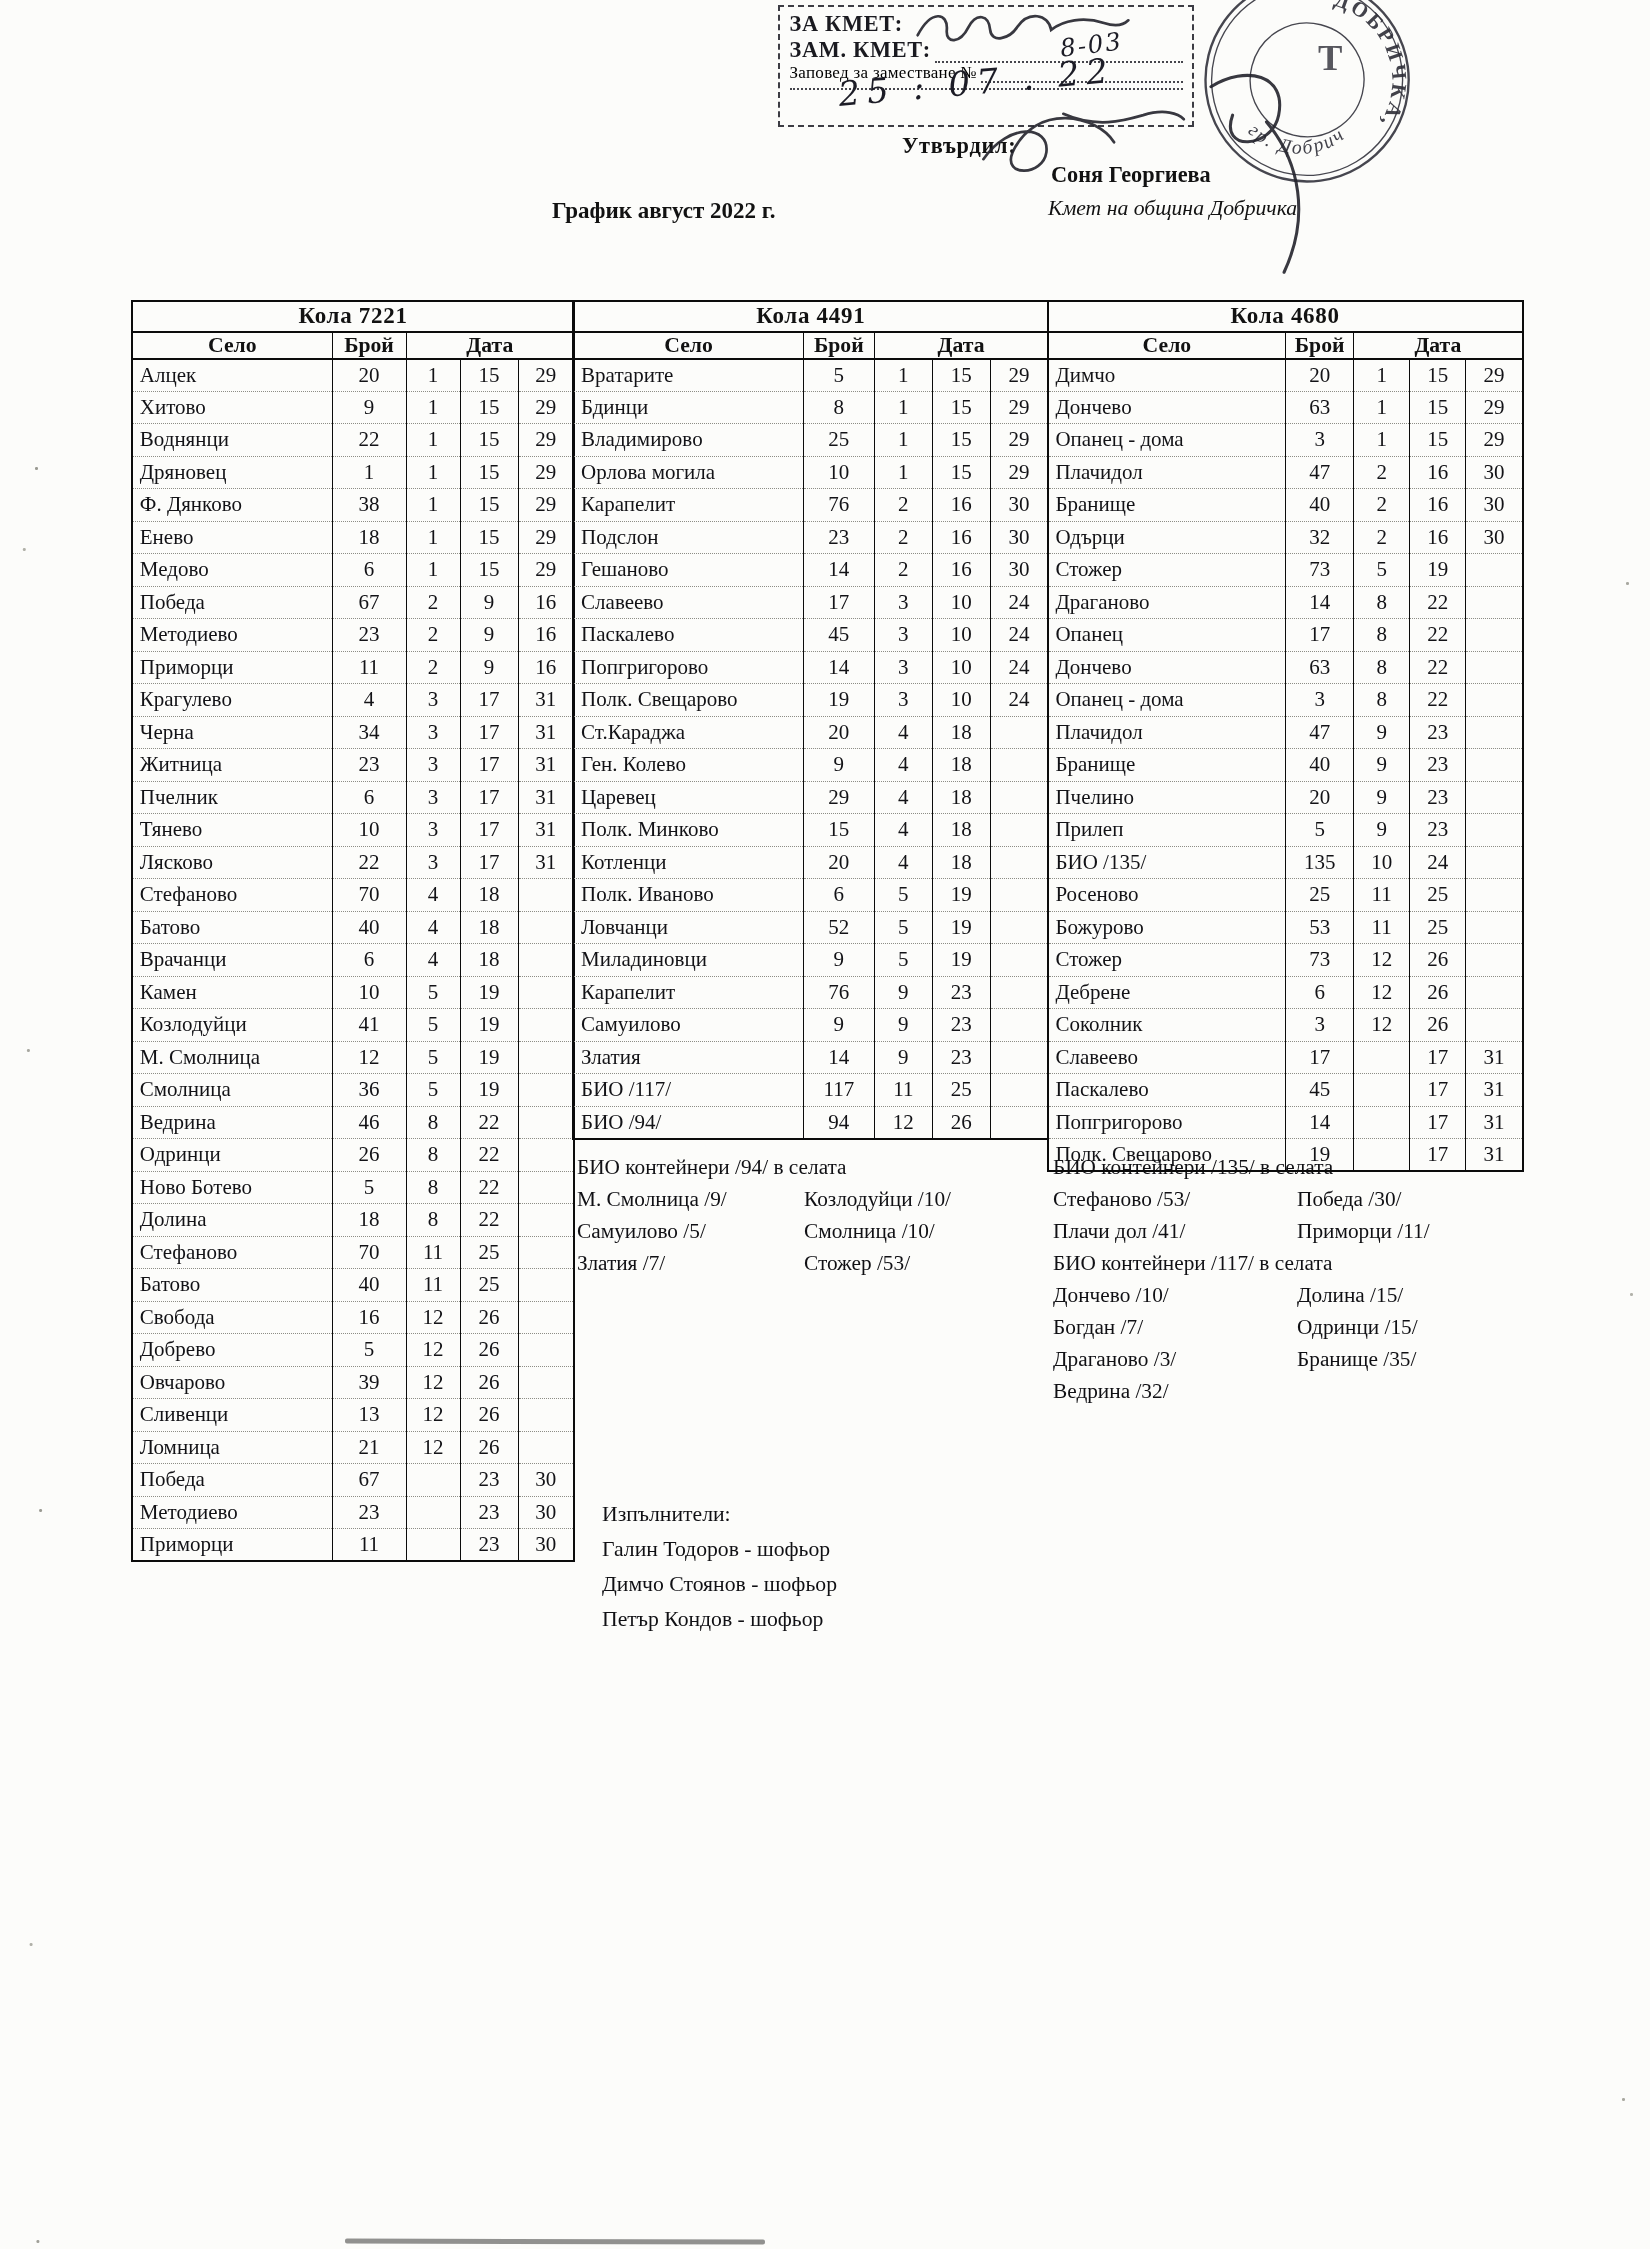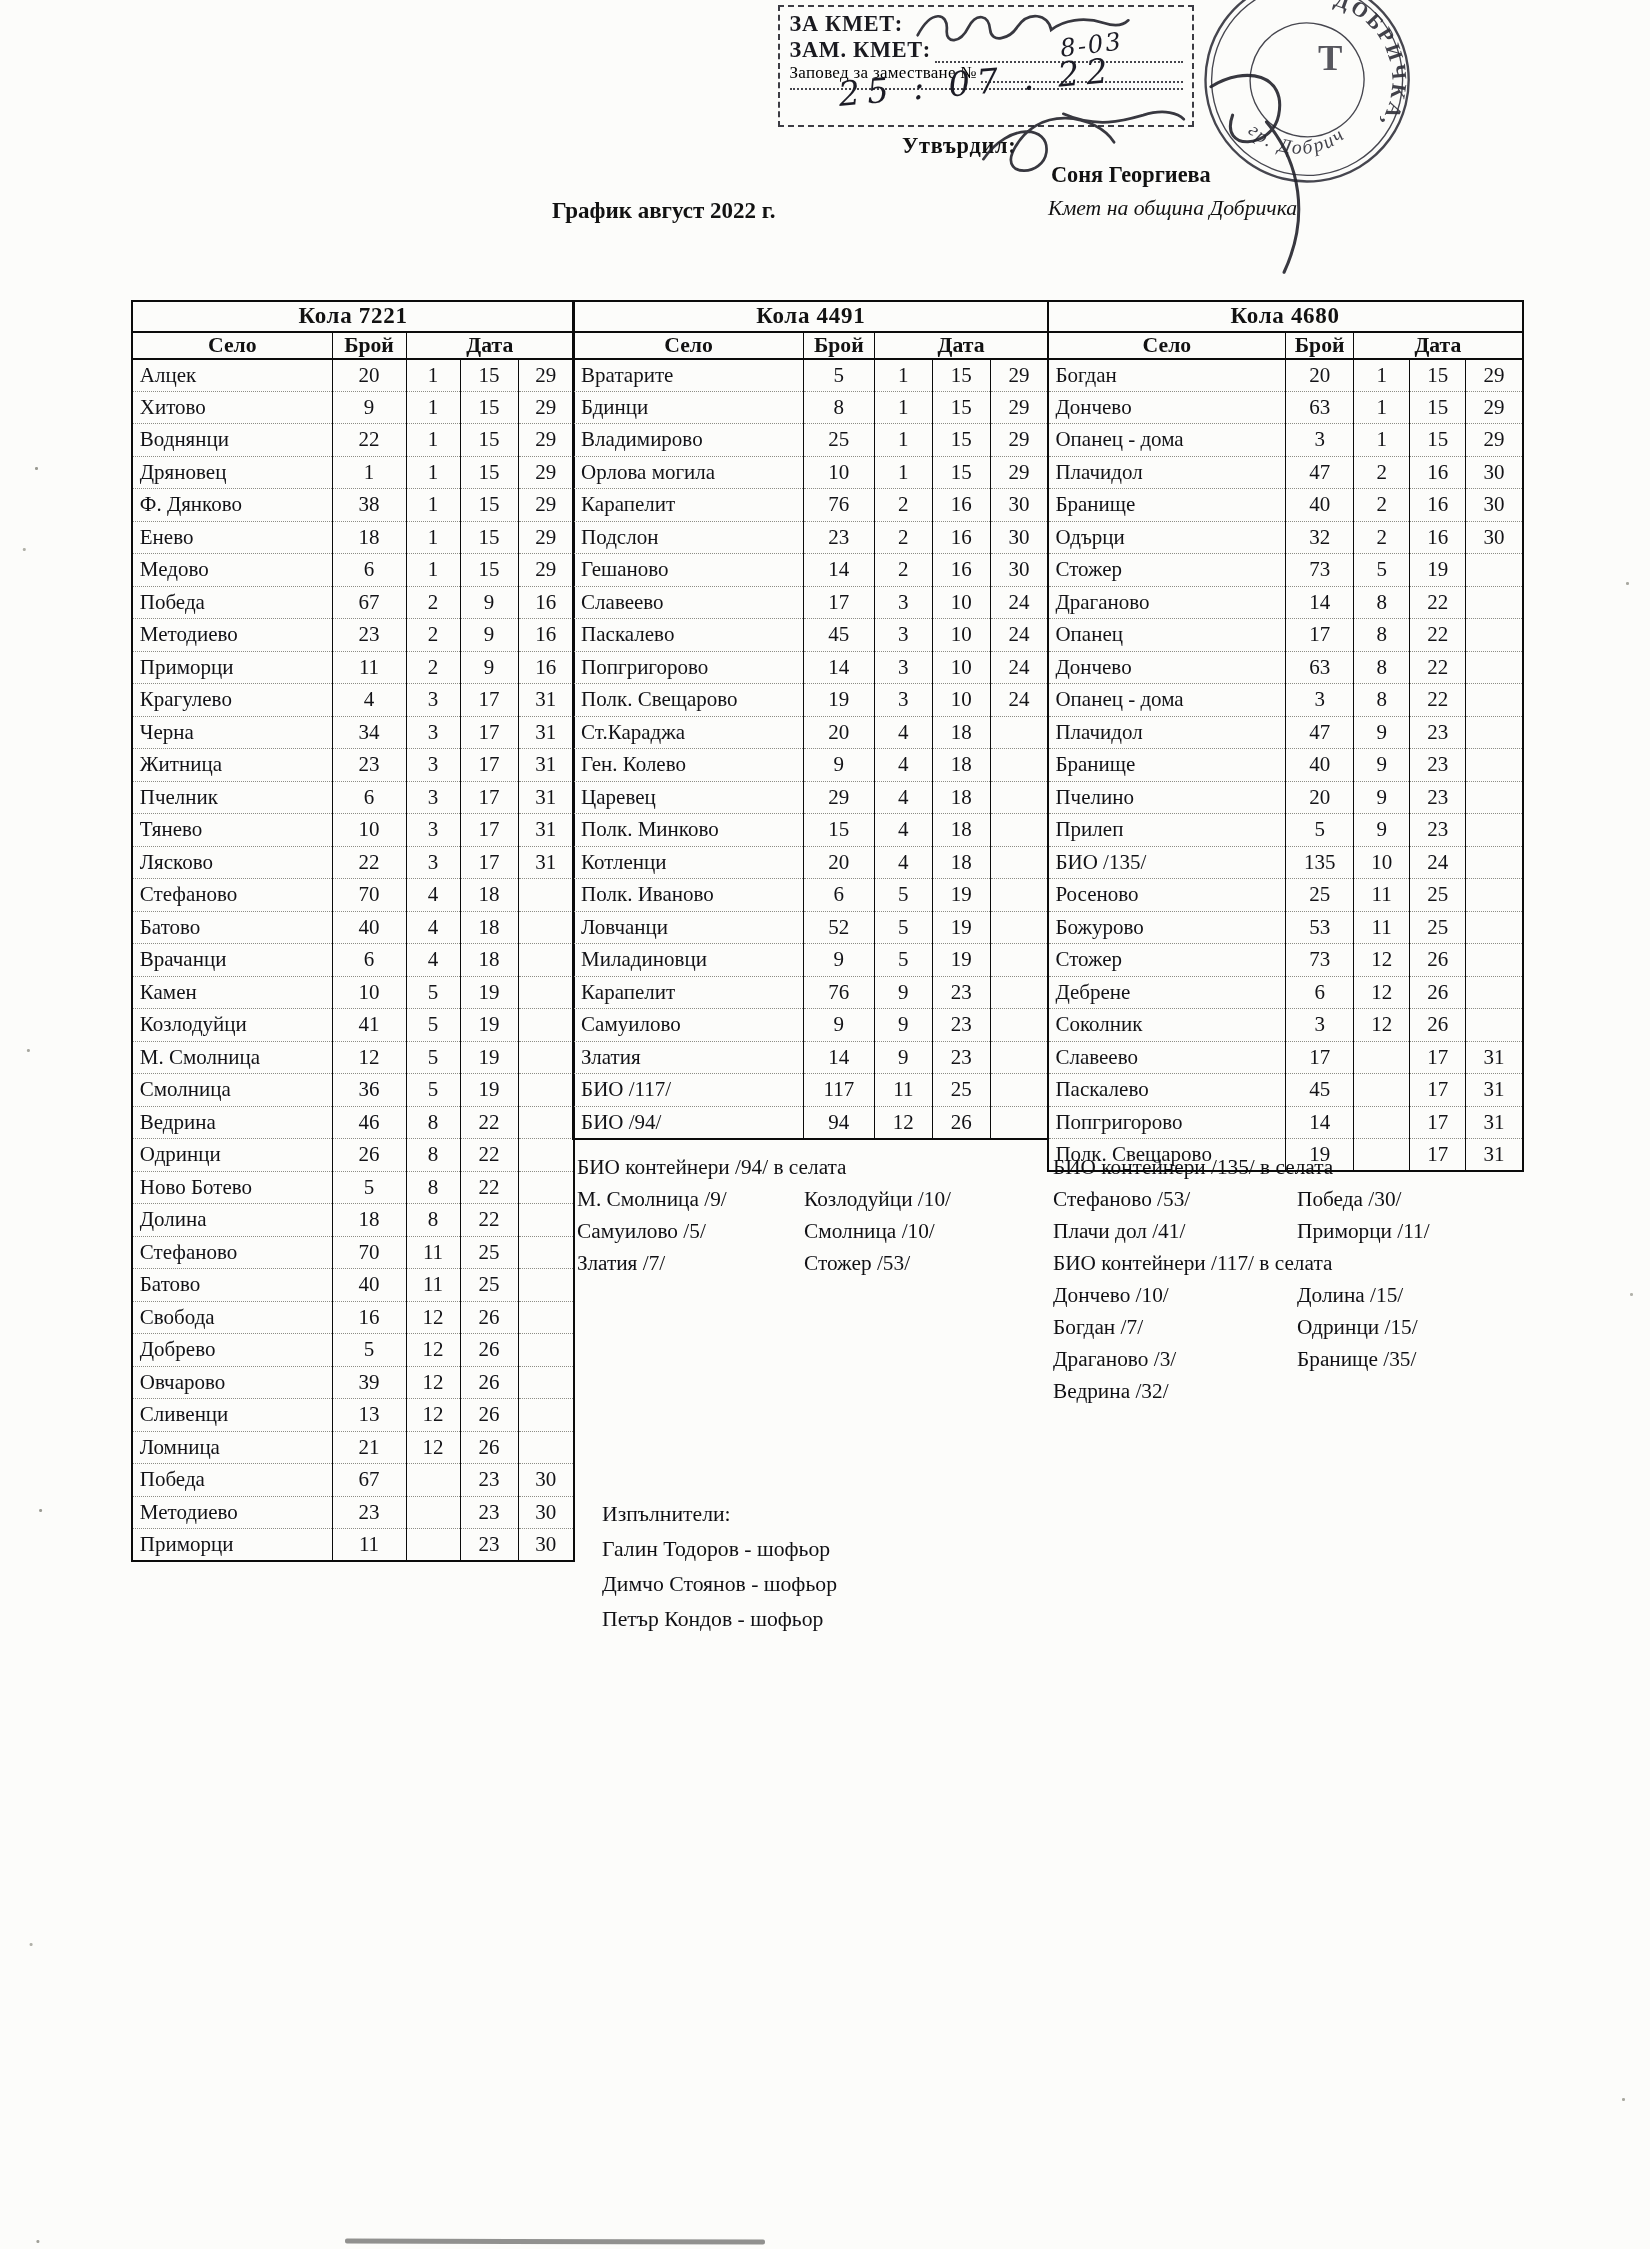--- a/index.html
+++ b/index.html
@@ -610,21 +610,21 @@
             <th colspan="5">Кола 4680</th>
           </tr>
         <tr class="col-head">
           <th>Село</th>
           <th>Брой</th>
           <th colspan="3">Дата</th>
         </tr>
       </thead>
       <tbody>
           <tr>
-            <td>Богдан</td>
+            <td>Димчо</td>
             <td>20</td>
             <td>1</td>
             <td>15</td>
             <td>29</td>
           </tr>
           <tr>
             <td>Дончево</td>
             <td>63</td>
             <td>1</td>
             <td>15</td>

